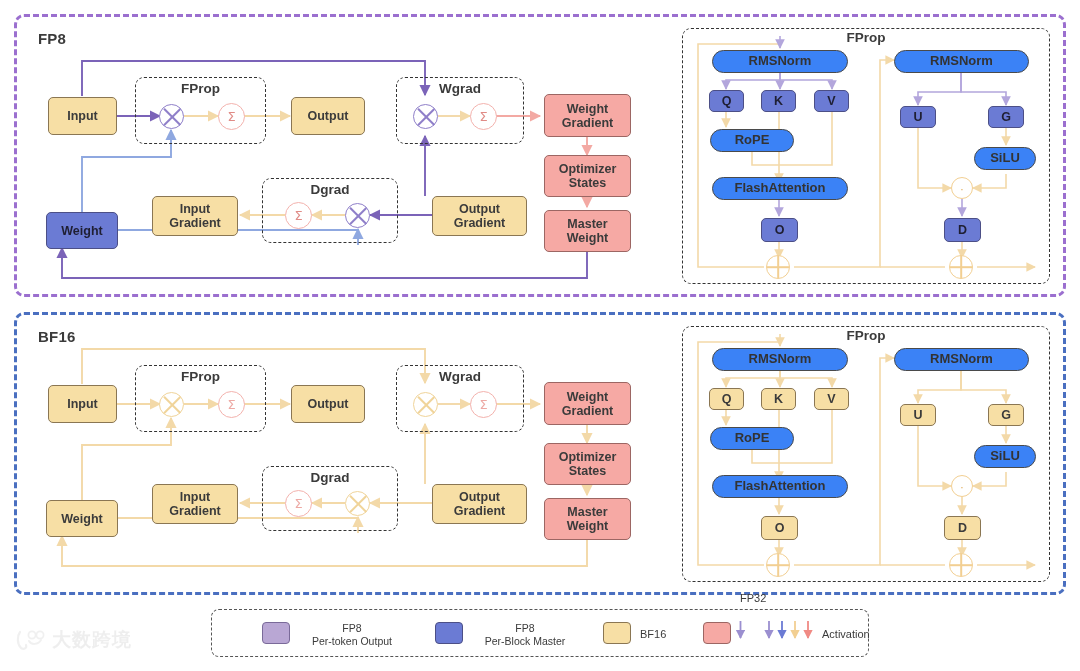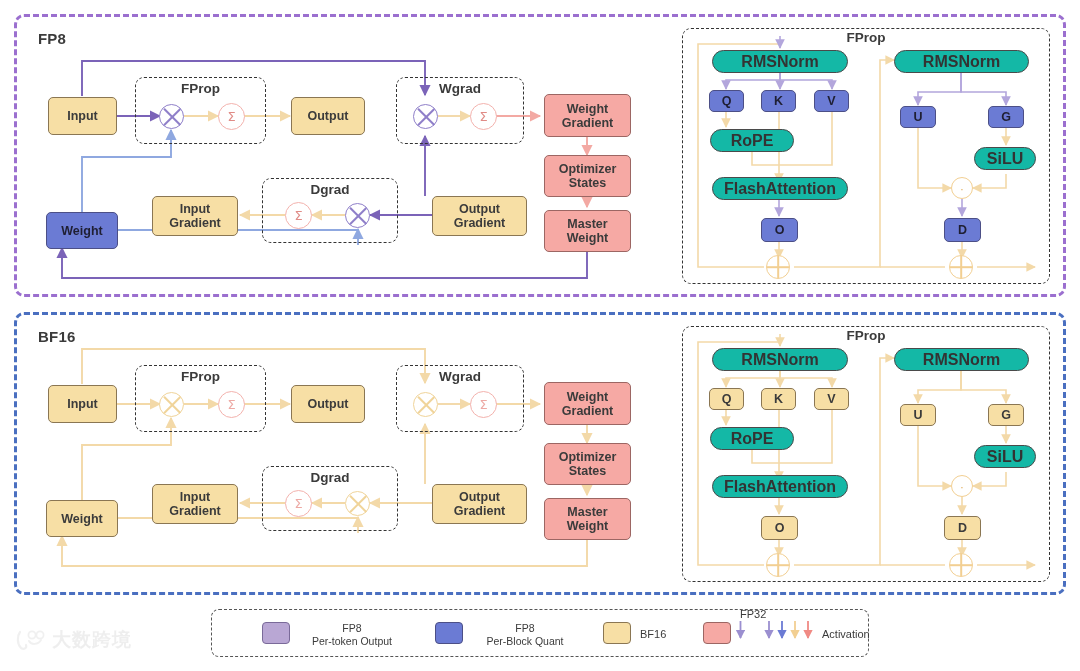--- a/index.html
+++ b/index.html
@@ -13,22 +13,22 @@
   .panel-bf16{border-color:#4a6fc0;}
   .panel-title{font-size:15px;font-weight:bold;color:#3b3b3b;letter-spacing:.2px;}
 
   
   .node{border:1.6px solid #7a6a55;border-radius:5px;display:flex;align-items:center;
         justify-content:center;text-align:center;font-size:12.5px;font-weight:bold;
         line-height:1.12;color:#3b3b3b;}
   .n-yellow{background:#f7dfa5;border-color:#8a7653;}
   .n-blue{background:#6b7bd4;border-color:#4c4f86;color:#1f1f33;}
   .n-pink{background:#f6a9a4;border-color:#9c6663;}
-  .n-white{background:#14b8a6;border:1.7px solid #4a4a4a;border-radius:13px;
-           font-weight:bold;font-size:16px;color:#333;}
+  .n-white{background:#3b82f6;border:1.7px solid #4a4a4a;border-radius:13px;
+           font-weight:bold;font-size:13px;color:#333;}
   .n-sm{font-size:12.5px;font-weight:bold;}
 
   
   .group{border:1.7px dashed #333;border-radius:9px;background:transparent;}
   .group-label{font-size:13.5px;font-weight:bold;color:#3b3b3b;text-align:center;}
 
   
   .opc{border-radius:50%;display:flex;align-items:center;justify-content:center;
        background:#fff;box-sizing:border-box;}
   .op-mul-p{border:1.6px solid #8f7fc9;}
@@ -434,28 +434,28 @@
 
 <div class="abs sw sw-purple" style="left:262px;top:622px;width:28px;height:22px;"></div>
 <div class="abs leg-txt" style="left:297px;top:622px;width:110px;">
   <div>FP8</div>
   <div>Per-token Output</div>
 </div>
 
 <div class="abs sw sw-blue" style="left:435px;top:622px;width:28px;height:22px;"></div>
 <div class="abs leg-txt" style="left:470px;top:622px;width:110px;">
   <div>FP8</div>
-  <div>Per-Block Quant</div>
+  <div>Per-Block Master</div>
 </div>
 
 <div class="abs sw sw-yellow" style="left:603px;top:622px;width:28px;height:22px;"></div>
 <div class="abs leg-txt2" style="left:640px;top:628px;">BF16</div>
 
 <div class="abs sw sw-pink" style="left:703px;top:622px;width:28px;height:22px;"></div>
-<div class="abs leg-txt2" style="left:740px;top:608px;">FP32</div>
+<div class="abs leg-txt2" style="left:740px;top:592px;">FP32</div>
 
 <svg class="wires" width="1080" height="671">
   <defs>
     <marker id="lg0" markerWidth="6" markerHeight="6" refX="4.5" refY="2.6" orient="auto">
       <path d="M0,0 L5,2.6 L0,5.2 z" fill="#9b8fd0"></path>
       </marker>
     <marker id="lg1" markerWidth="6" markerHeight="6" refX="4.5" refY="2.6" orient="auto">
       <path d="M0,0 L5,2.6 L0,5.2 z" fill="#6b7bd4"></path>
       </marker>
     <marker id="lg2" markerWidth="6" markerHeight="6" refX="4.5" refY="2.6" orient="auto">

